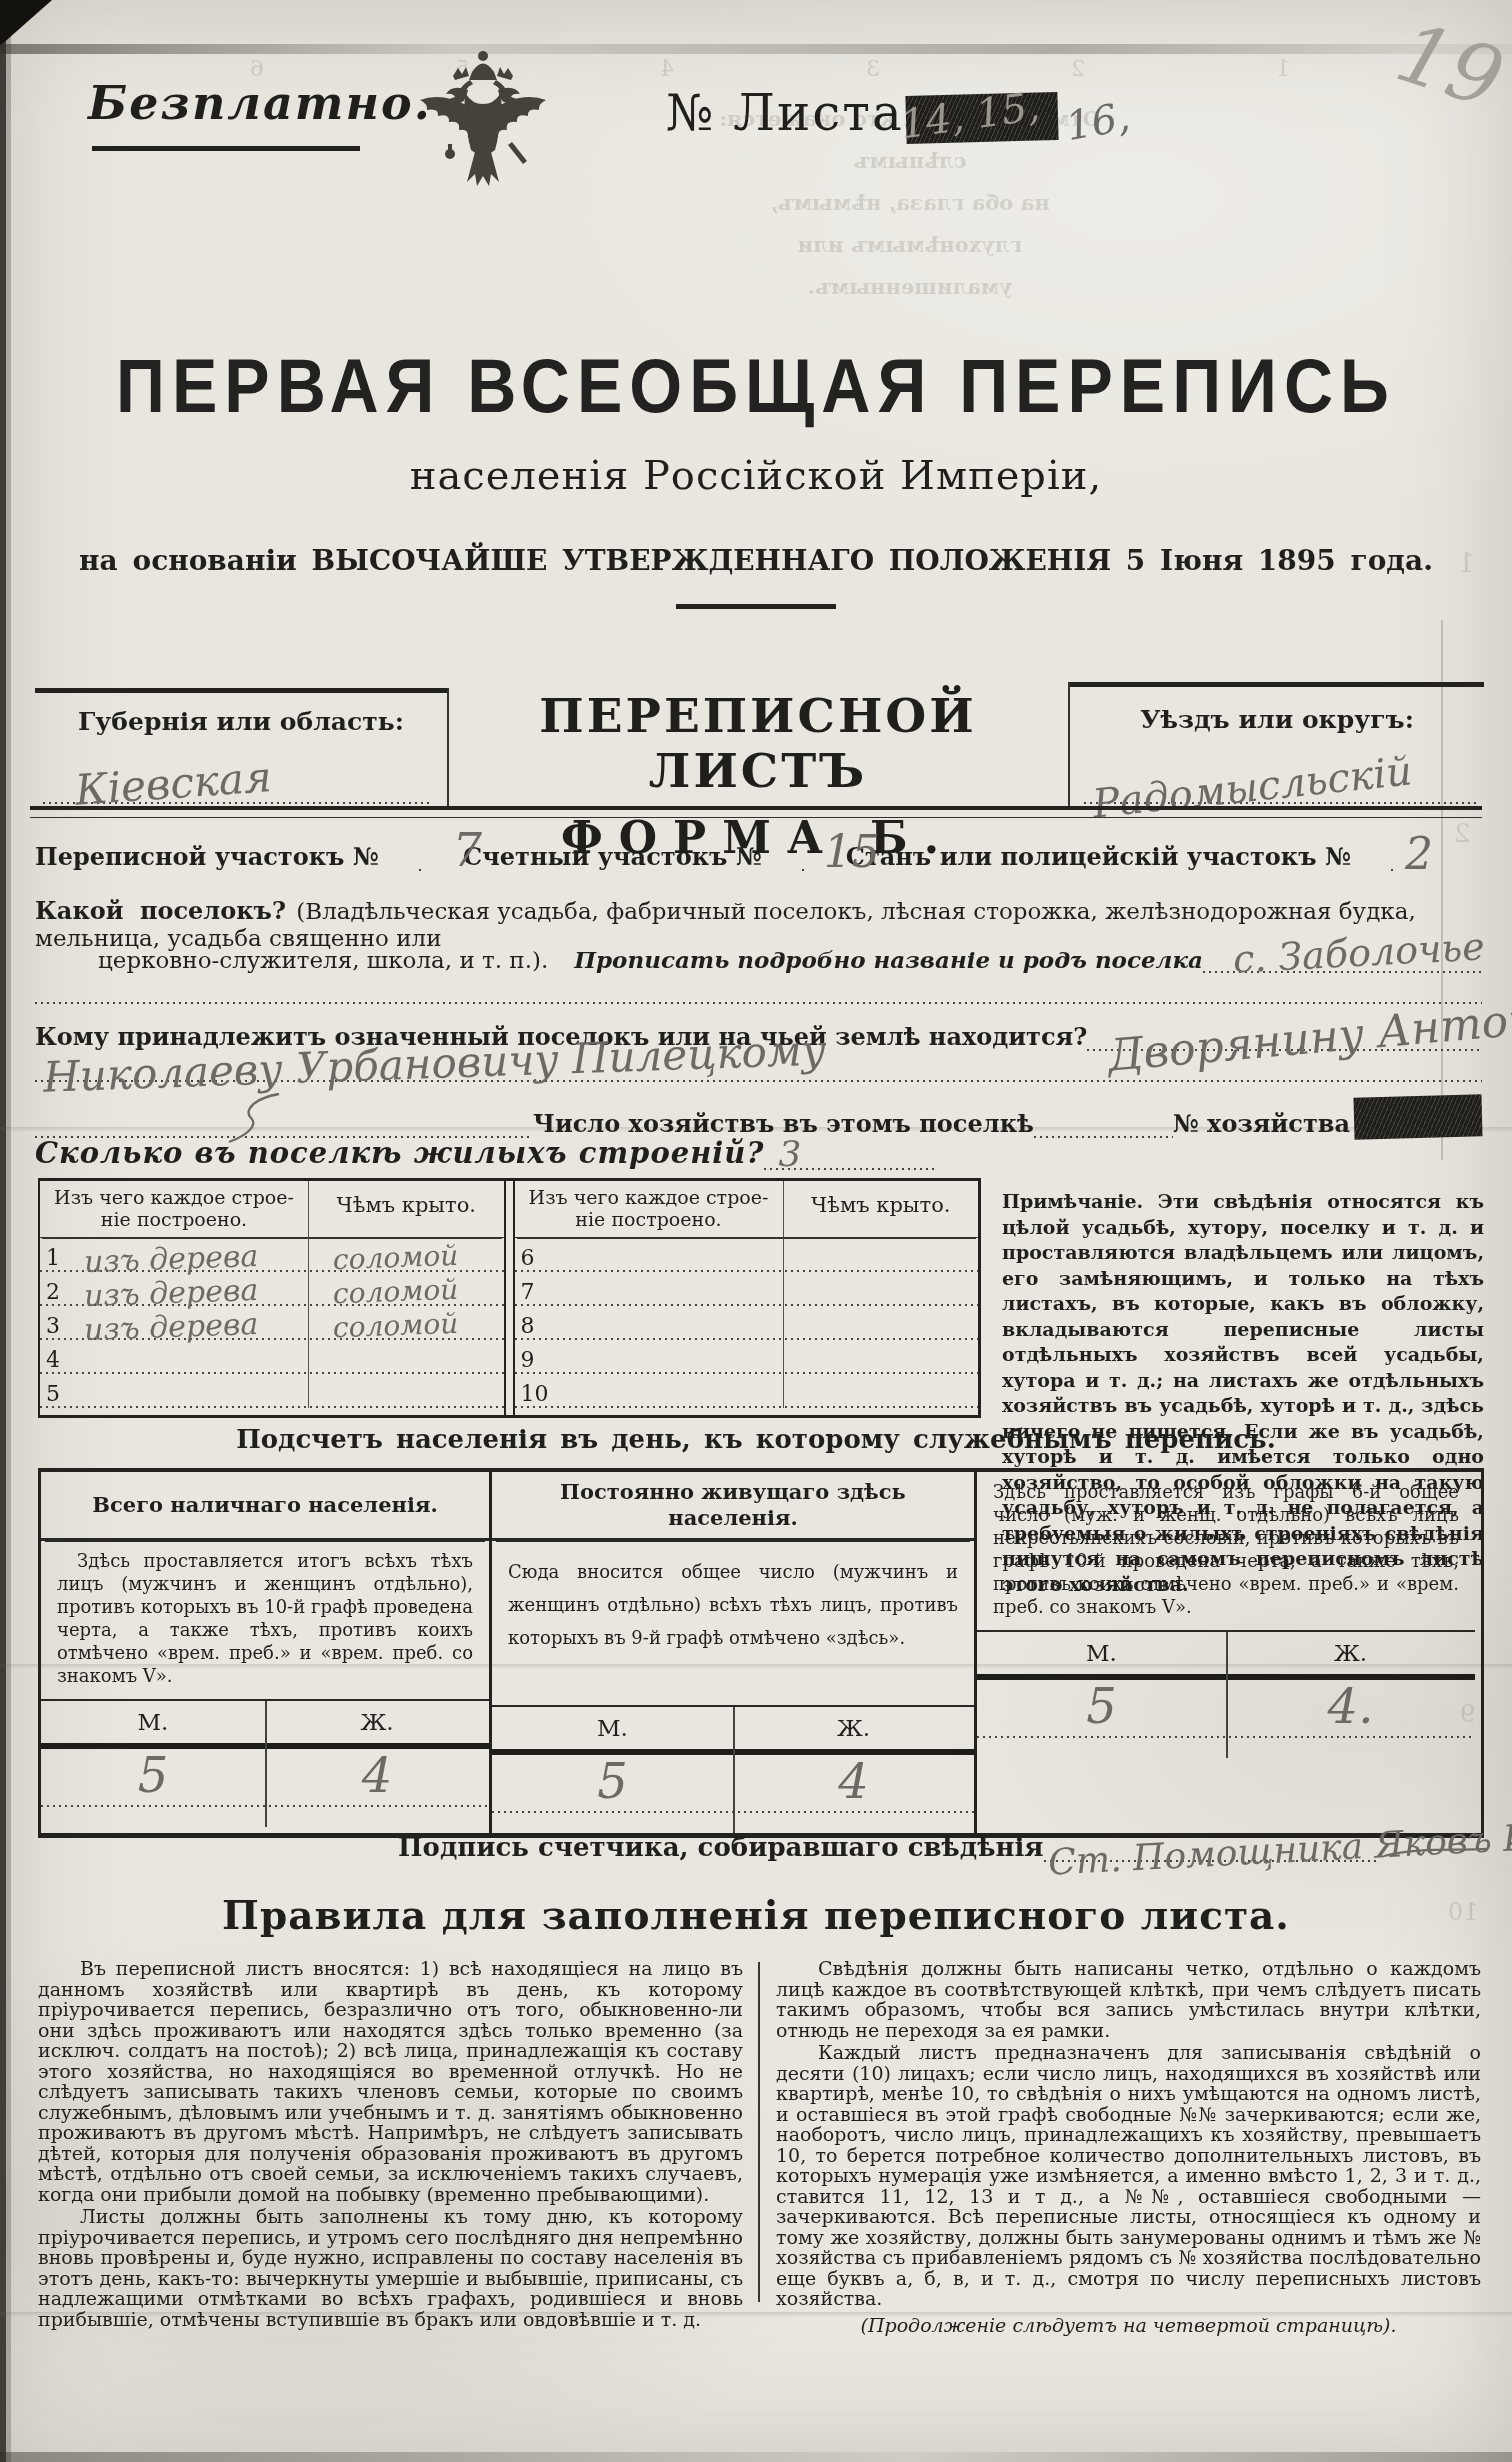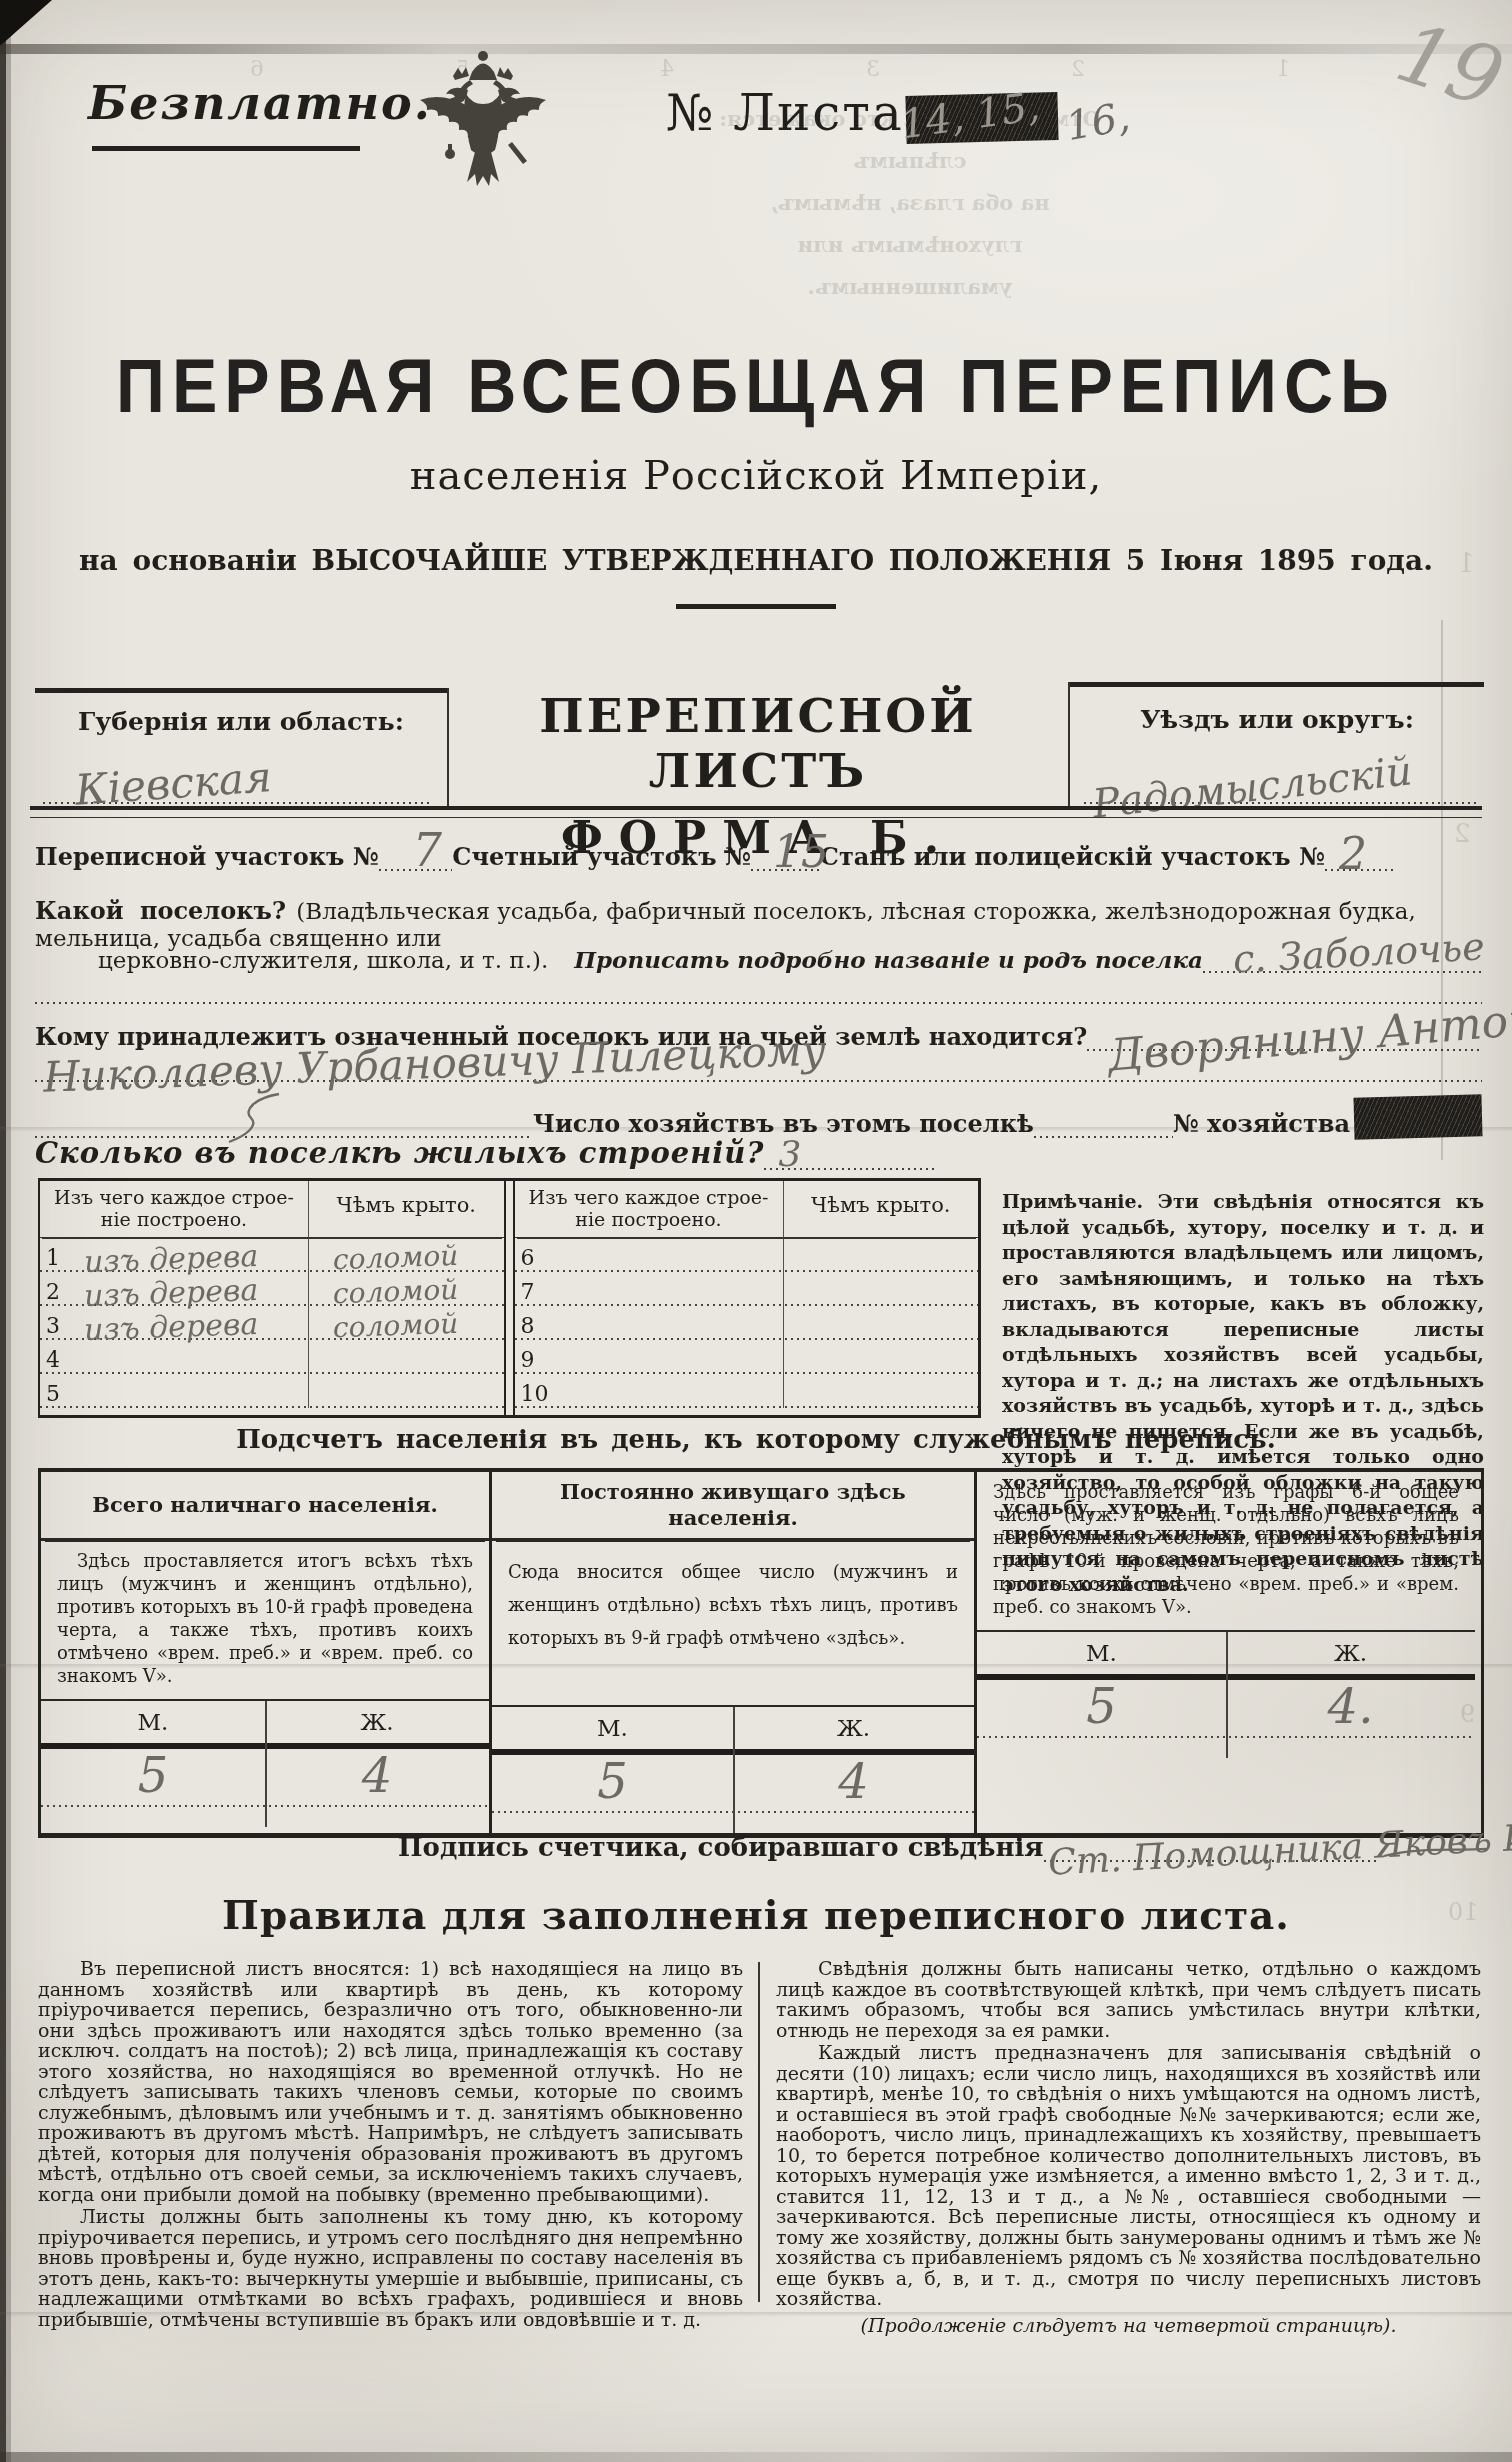--- a/index.html
+++ b/index.html
@@ -164,21 +164,21 @@
 
   <div class="abs" style="left:1068px;top:682px;width:414px;height:126px;border-left:2px solid #35322d;">
     <div class="fh-box-top"></div>
     <div class="fh-label" style="margin-top:18px;">Уѣздъ или округъ:</div>
     <div class="dots" style="position:absolute;left:14px;right:8px;bottom:4px;height:50px;"></div>
     <div class="hw" style="position:absolute;left:22px;bottom:-2px;font-size:40px;transform:rotate(-6deg);">Радомысльскій</div>
   </div>
 
   <div class="abs" style="left:30px;top:806px;width:1452px;height:7px;border-top:4px solid #24221f;border-bottom:1px solid #35322d;"></div>
 
-  <div class="abs" style="left:35px;top:842px;width:1360px;display:flex;align-items:flex-end;">
+  <div class="abs" style="left:35px;top:842px;width:1360px;display:flex;align-items:flex-end;gap:40px;">
     <span class="lbl">Переписной участокъ №</span>
     <span class="dots" style="width:126px;height:24px;position:relative;">
         <span class="hw" style="position:absolute;left:34px;bottom:-6px;font-size:46px;">7</span>
       </span>
     <span class="lbl">Счетный участокъ №</span>
     <span class="dots" style="width:118px;height:24px;position:relative;">
         <span class="hw" style="position:absolute;left:22px;bottom:-6px;font-size:44px;">15</span>
       </span>
     <span class="lbl">Станъ или полицейскій участокъ №</span>
     <span class="dots" style="width:120px;height:24px;position:relative;">

